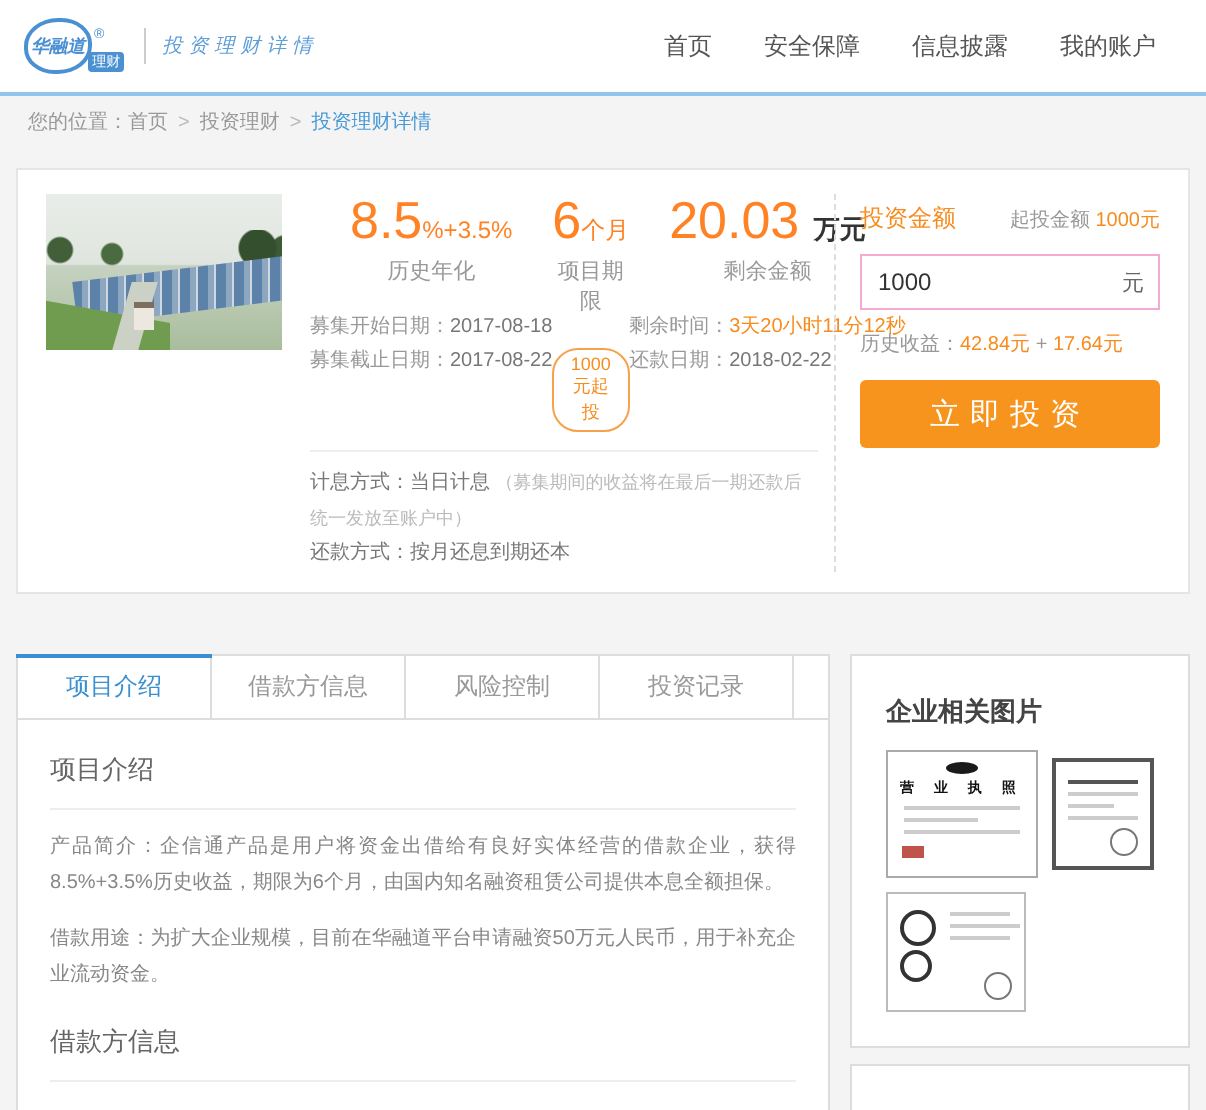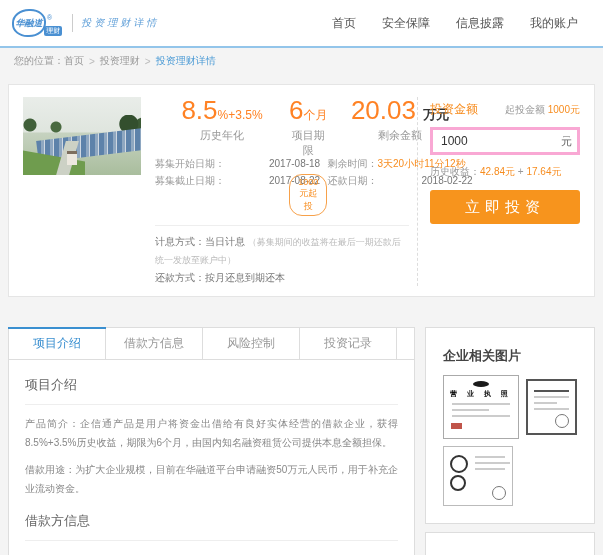--- a/index.html
+++ b/index.html
@@ -44,35 +44,35 @@
   .stats{display:flex;}
   .stat{text-align:center;}
   .stat1{width:134px;}
   .stat2{width:92px;}
   .stat3{flex:1;}
   .big{color:#ff8224;font-size:26px;line-height:1;white-space:nowrap;}
   .suf{font-size:12px;}
   .suf-dark{font-size:13px;color:#333;font-weight:bold;}
   .stat-label{font-size:11px;color:#999;margin-top:5px;}
   .lines{margin-top:12px;text-align:left;font-size:10px;color:#999;line-height:1.7;white-space:nowrap;}
-  .lines .val{color:#777;margin-left:44px;}
+  .lines .val{color:#777;}
   .badge{display:inline-block;margin-top:16px;border:1px solid #f7a14a;color:#f78c1e;font-size:9px;padding:2px 7px;border-radius:13px;}
   .remain-val{color:#f78c1e;}
   .interest{border-top:1px solid #eee;margin-top:9px;padding-top:7px;font-size:10px;color:#777;line-height:1.75;}
   .interest .note{color:#bbb;font-size:9px;}
   .vdivider{border-left:1px dashed #ddd;margin:0 12px 0 8px;}
 
   
   .invest{width:150px;flex:none;font-size:10px;padding-top:4px;}
   .invest-row1{display:flex;align-items:baseline;}
   .amount-label{color:#f78c1e;font-size:12px;}
   .min{margin-left:auto;color:#999;}
   .min-val{color:#f78c1e;}
   .amount-input-wrap{position:relative;margin-top:9px;}
-  .amount-input{width:100%;box-sizing:border-box;height:28px;border:3px solid #f9a8d4;padding:0 22px 0 8px;font-size:12px;color:#333;font-family:inherit;}
+  .amount-input{width:100%;box-sizing:border-box;height:28px;border:1px solid #f9a8d4;padding:0 22px 0 8px;font-size:12px;color:#333;font-family:inherit;}
   .unit{position:absolute;right:8px;top:7px;color:#666;font-size:11px;}
   .profit{margin-top:10px;color:#999;white-space:nowrap;}
   .pv{color:#f78c1e;}
   .invest-btn{margin-top:11px;width:100%;height:34px;background:#f7941d;color:#fff;border:none;font-size:15px;border-radius:3px;letter-spacing:5px;cursor:pointer;font-family:inherit;}
 
   
   .main{display:flex;margin:30px 8px 0;align-items:flex-start;}
   .left-card{width:407px;background:#fff;border:1px solid #ddd;box-sizing:border-box;}
   .tabbar{display:flex;border-bottom:1px solid #ddd;}
   .tab{width:96px;padding:7px 0;text-align:center;font-size:12px;color:#999;border-right:1px solid #ddd;cursor:pointer;position:relative;}

